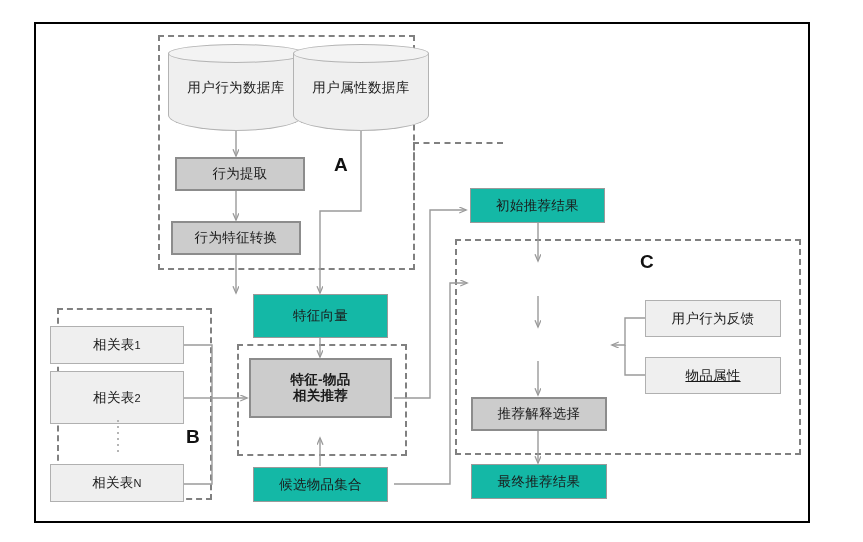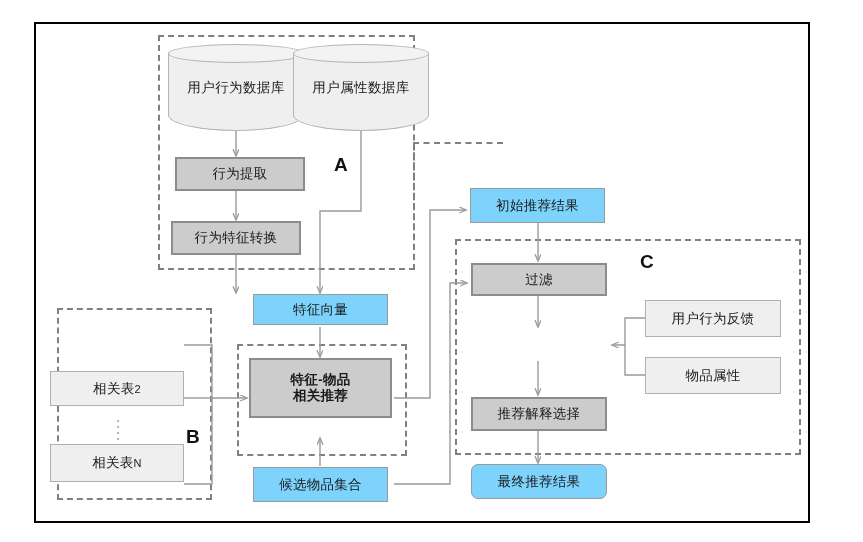--- a/index.html
+++ b/index.html
@@ -53,21 +53,21 @@
     display: flex;
     align-items: center;
     justify-content: center;
     text-align: center;
     font-size: 13.5px;
     color: #1a1a1a;
     line-height: 1.18;
     letter-spacing: .3px;
   }
   .node.light {
-    background: #7dd3fc;
+    background: #14b8a6;
     border: 1px solid #9a9a9a;
   }
   .node.dark {
     background: #cccccc;
     border: 2px solid #8c8c8c;
   }
   .node.plain {
     background: #efefef;
     border: 1px solid #b0b0b0;
   }
@@ -204,69 +204,69 @@
   </div>
 
   <div class="node dark" style="left:175px; top:157px; width:130px; height:34px;">
     <span>行为提取</span>
   </div>
 
   <div class="node dark" style="left:171px; top:221px; width:130px; height:34px;">
     <span>行为特征转换</span>
   </div>
 
-  <div class="node light" style="left:253px; top:294px; width:135px; height:31px;">
+  <div class="node light" style="left:253px; top:294px; width:135px; height:44px;">
     <span>特征向量</span>
   </div>
 
-
-  <div class="node plain" style="left:50px; top:371px; width:134px; height:35px;">
+  <div class="node plain" style="left:50px; top:326px; width:134px; height:38px;">
+    <span><span>相关表</span><span class="tbl-num">1</span></span>
+  </div>
+
+  <div class="node plain" style="left:50px; top:371px; width:134px; height:53px;">
     <span><span>相关表</span><span class="tbl-num">2</span></span>
   </div>
 
   <div class="dots" style="left:116px; top:420px; width:3px; height:32px;">
     <i></i>
       <i></i>
       <i></i>
       <i></i>
       <i></i>
       <i></i>
   </div>
 
-  <div class="node plain" style="left:50px; top:444px; width:134px; height:38px;">
+  <div class="node plain" style="left:50px; top:464px; width:134px; height:38px;">
     <span><span>相关表</span><span class="tbl-num">N</span></span>
   </div>
 
   <div class="node dark" style="left:249px; top:358px; width:143px; height:60px; flex-direction:column;font-weight:bold;">
     <span>特征-物品</span>
     <span>相关推荐</span>
   </div>
 
   <div class="node light" style="left:253px; top:467px; width:135px; height:35px;">
     <span>候选物品集合</span>
   </div>
 
   <div class="node light" style="left:470px; top:188px; width:135px; height:35px;">
     <span>初始推荐结果</span>
   </div>
 
-  <div class="node dark" style="left:471px; top:263px; width:136px; height:33px;">
-    <span>过滤</span>
-  </div>
 
 
   <div class="node plain" style="left:645px; top:300px; width:136px; height:37px;">
     <span>用户行为反馈</span>
   </div>
 
-  <div class="node plain" style="left:645px; top:357px; width:136px; height:37px;">
+  <div class="node plain" style="left:645px; top:357px; width:136px; height:37px;text-decoration:underline;">
     <span>物品属性</span>
   </div>
 
   <div class="node dark" style="left:471px; top:397px; width:136px; height:34px;">
     <span>推荐解释选择</span>
   </div>
 
-  <div class="node light" style="left:471px; top:464px; width:136px; height:35px;border-radius:7px;">
+  <div class="node light" style="left:471px; top:464px; width:136px; height:35px;">
     <span>最终推荐结果</span>
   </div>
 
 </div>
 
 </body></html>

